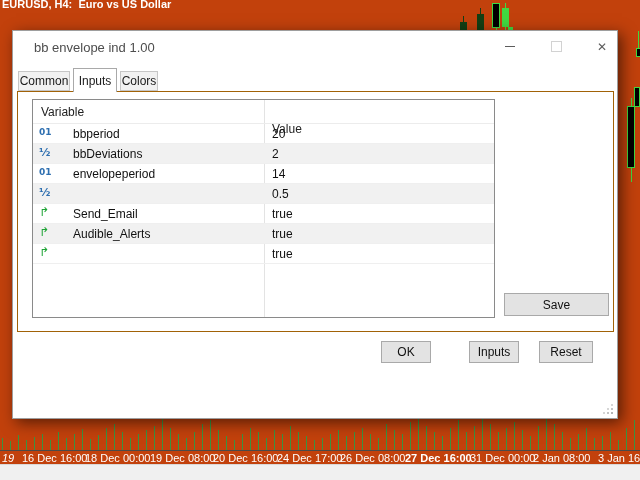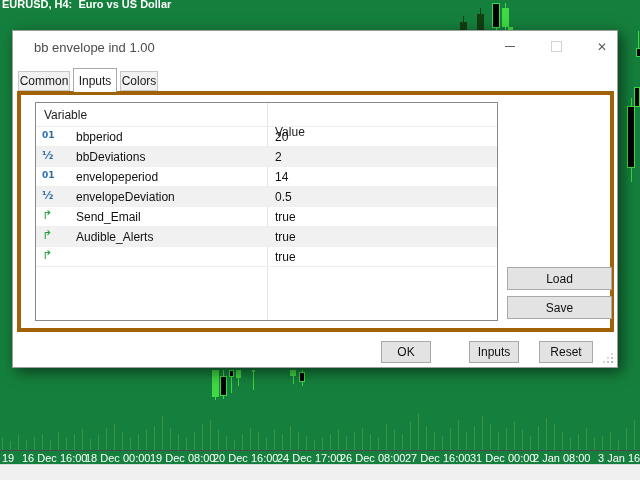--- a/index.html
+++ b/index.html
@@ -1,48 +1,48 @@
 <!DOCTYPE html>
 <html><head>
 <meta charset="utf-8">
 <style>
   html,body{margin:0;padding:0;background:#222;}
-  #screen{position:relative;width:640px;height:480px;background:#15803d;overflow:hidden;
+  #screen{position:relative;width:640px;height:480px;background:#c2410c;overflow:hidden;
           font-family:"Liberation Sans",sans-serif;-webkit-font-smoothing:antialiased;}
 
   
   #symbol-label{position:absolute;left:2px;top:-2px;color:#fff;font-size:11px;font-weight:bold;white-space:pre;}
   #chart-layer{position:absolute;left:0;top:0;width:640px;height:480px;}
   .vbar{position:absolute;width:1px;}
   .wick{position:absolute;width:1px;}
   .cbody{position:absolute;box-sizing:border-box;}
   #axis-separator{position:absolute;left:0;top:450px;width:640px;height:1px;background:#4a4a4a;}
   #timeline{position:absolute;left:0;top:452px;width:640px;height:12px;}
   .tlabel{position:absolute;top:0;color:#fff;font-size:11px;white-space:nowrap;}
   #bottom-strip{position:absolute;left:0;top:464px;width:640px;height:16px;background:#f0f0f0;border-top:1px solid #d9d9d9;box-sizing:border-box;}
 
   
-  .dialog{position:absolute;left:12px;top:30px;width:606px;height:338px;background:#fff;
+  .dialog{position:absolute;left:12px;top:30px;width:606px;height:389px;background:#fff;
           border:1px solid #9e9e9e;box-shadow:4px 4px 14px rgba(0,0,0,.55);box-sizing:border-box;}
   .titlebar{position:absolute;left:0;top:0;right:0;height:32px;background:#fff;}
   .title{position:absolute;left:21px;top:9px;font-size:13px;color:#4d4d4d;}
   .winbtn{position:absolute;top:1px;width:34px;height:29px;display:flex;align-items:center;justify-content:center;cursor:default;}
   #btn-min{left:480px;} #btn-max{left:526px;} #btn-close{left:572px;}
   .min-glyph{width:10px;height:1px;background:#5c5c5c;}
   .max-glyph{width:9px;height:9px;border:1px solid #d2d2d2;}
   .close-glyph{color:#5c5c5c;font-size:12px;line-height:12px;font-family:"DejaVu Sans",sans-serif;}
 
   .tab{position:absolute;box-sizing:border-box;background:#f1f1f1;border:1px solid #c6c6c6;
        font-size:12px;color:#1a1a1a;text-align:center;padding-top:2px;top:40px;height:20px;z-index:2;}
   .tab.active{top:37px;height:24px;background:#fff;border-color:#a9a9a9;border-bottom:none;z-index:4;padding-top:5px;}
   #tab-common{left:5px;width:52px;} #tab-inputs{left:60px;width:44px;}
   #tab-colors{left:107px;width:38px;} #tab-visualization{left:148px;width:72px;}
 
   .tabpage{position:absolute;left:4px;top:60px;width:597px;height:241px;background:#fff;
-           border:4px solid #a16207;box-sizing:border-box;z-index:3;}
+           border:1px solid #a16207;box-sizing:border-box;z-index:3;}
 
   .ptable{position:absolute;left:14px;top:7px;width:463px;height:219px;border:1px solid #8a8a8a;
           background:#fff;box-sizing:border-box;overflow:hidden;}
   .col-divider{position:absolute;left:231px;top:0;bottom:0;width:1px;background:#e3e3e3;}
   .thead{position:absolute;left:0;top:0;right:0;height:24px;font-size:12px;color:#222;
          border-bottom:1px solid #ececec;box-sizing:border-box;}
   .th-var{position:absolute;left:8px;top:5px;} .th-val{position:absolute;left:239px;top:22px;}
   .trow{position:absolute;left:0;right:0;height:20px;border-bottom:1px solid #efefef;box-sizing:border-box;}
   .trow.alt{background:#f1f1f1;}
   .ticon{position:absolute;left:6px;top:3px;width:18px;font-size:9px;font-weight:bold;
@@ -181,28 +181,28 @@
         <div class="vbar" style="left: 586px; top: 428px; height: 22px; background: rgb(58, 148, 64);"></div>
         <div class="vbar" style="left: 594px; top: 438px; height: 12px; background: rgb(58, 148, 64);"></div>
         <div class="vbar" style="left: 602px; top: 436px; height: 14px; background: rgb(58, 148, 64);"></div>
         <div class="vbar" style="left: 610px; top: 432px; height: 18px; background: rgb(58, 148, 64);"></div>
         <div class="vbar" style="left: 618px; top: 440px; height: 10px; background: rgb(58, 148, 64);"></div>
         <div class="vbar" style="left: 626px; top: 428px; height: 22px; background: rgb(58, 148, 64);"></div>
         <div class="vbar" style="left: 634px; top: 420px; height: 30px; background: rgb(58, 148, 64);"></div>
       </div>
     <div id="axis-separator"></div>
     <div id="timeline">
-        <span class="tlabel" style="left: 2px;">19</span>
+        <span class="tlabel" style="left: 2px; font-style: italic;">19</span>
         <span class="tlabel" style="left: 22px;">16 Dec 16:00</span>
         <span class="tlabel" style="left: 85px; text-align: right;">18 Dec 00:00</span>
         <span class="tlabel" style="left: 150px;">19 Dec 08:00</span>
         <span class="tlabel" style="left: 213px;">20 Dec 16:00</span>
         <span class="tlabel" style="left: 277px;">24 Dec 17:00</span>
         <span class="tlabel" style="left: 340px;">26 Dec 08:00</span>
-        <span class="tlabel" style="left: 405px;">27 Dec 16:00</span>
+        <span class="tlabel" style="left: 405px; font-weight: bold;">27 Dec 16:00</span>
         <span class="tlabel" style="left: 470px;">31 Dec 00:00</span>
         <span class="tlabel" style="left: 533px;">2 Jan 08:00</span>
         <span class="tlabel" style="left: 598px;">3 Jan 16:00</span>
       </div>
   </div>
   <div id="bottom-strip"></div>
 
   <div class="dialog">
     <div class="titlebar">
       <span class="title">bb envelope ind 1.00</span>
@@ -239,40 +239,38 @@
           <span class="tname">bbDeviations</span>
           <span class="tval">2</span>
         </div>
         <div class="trow" style="top:64px">
           <span class="ticon" data-type="int">01</span>
           <span class="tname">envelopeperiod</span>
           <span class="tval">14</span>
         </div>
         <div class="trow alt" style="top:84px">
           <span class="ticon" data-type="double">½</span>
-          <span class="tname">envelopeDeviation</span>
           <span class="tval">0.5</span>
         </div>
         <div class="trow" style="top:104px">
           <span class="ticon" data-type="bool">↱</span>
           <span class="tname">Send_Email</span>
           <span class="tval">true</span>
         </div>
         <div class="trow alt" style="top:124px">
           <span class="ticon" data-type="bool">↱</span>
           <span class="tname">Audible_Alerts</span>
           <span class="tval">true</span>
         </div>
         <div class="trow" style="top:144px">
           <span class="ticon" data-type="bool">↱</span>
           <span class="tval">true</span>
         </div>
       </div>
 
-      <button class="btn" id="btn-load">Load</button>
       <button class="btn" id="btn-save">Save</button>
     </div>
 
     <button class="btn" id="btn-ok">OK</button>
     <button class="btn" id="btn-cancel">Inputs</button>
     <button class="btn" id="btn-reset">Reset</button>
     <div class="grip"></div>
   </div>
 </div>
 

